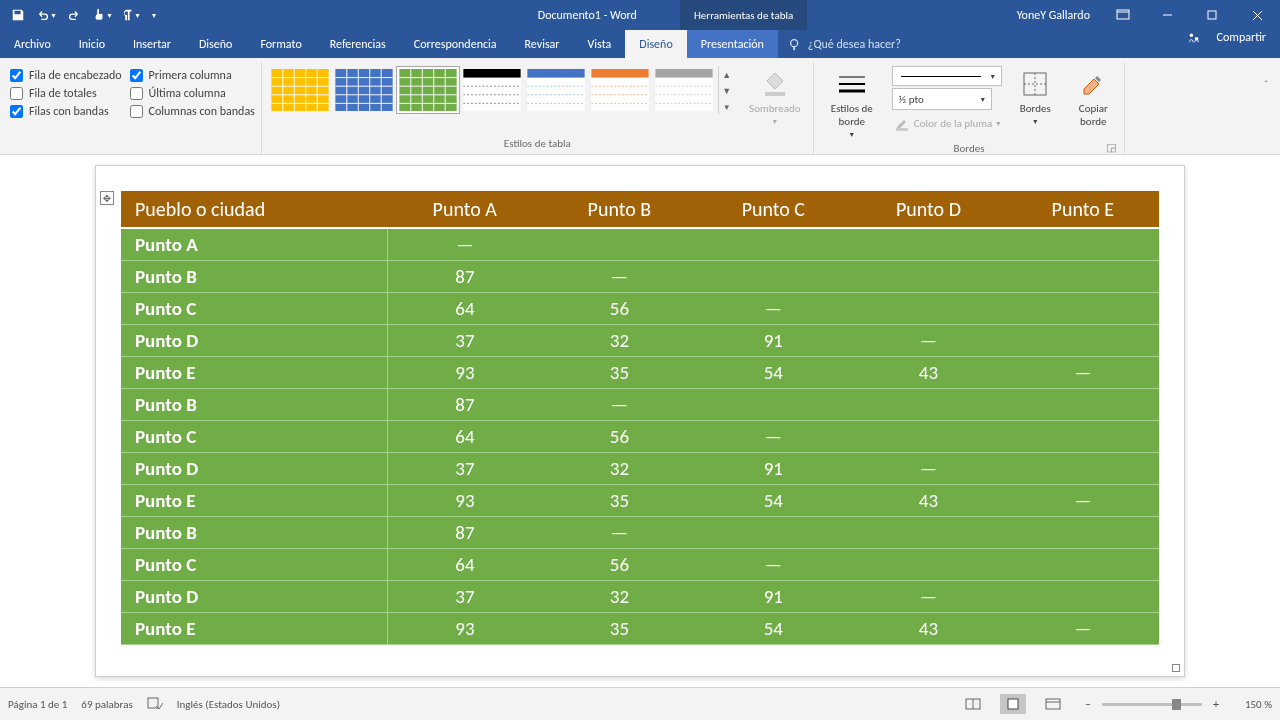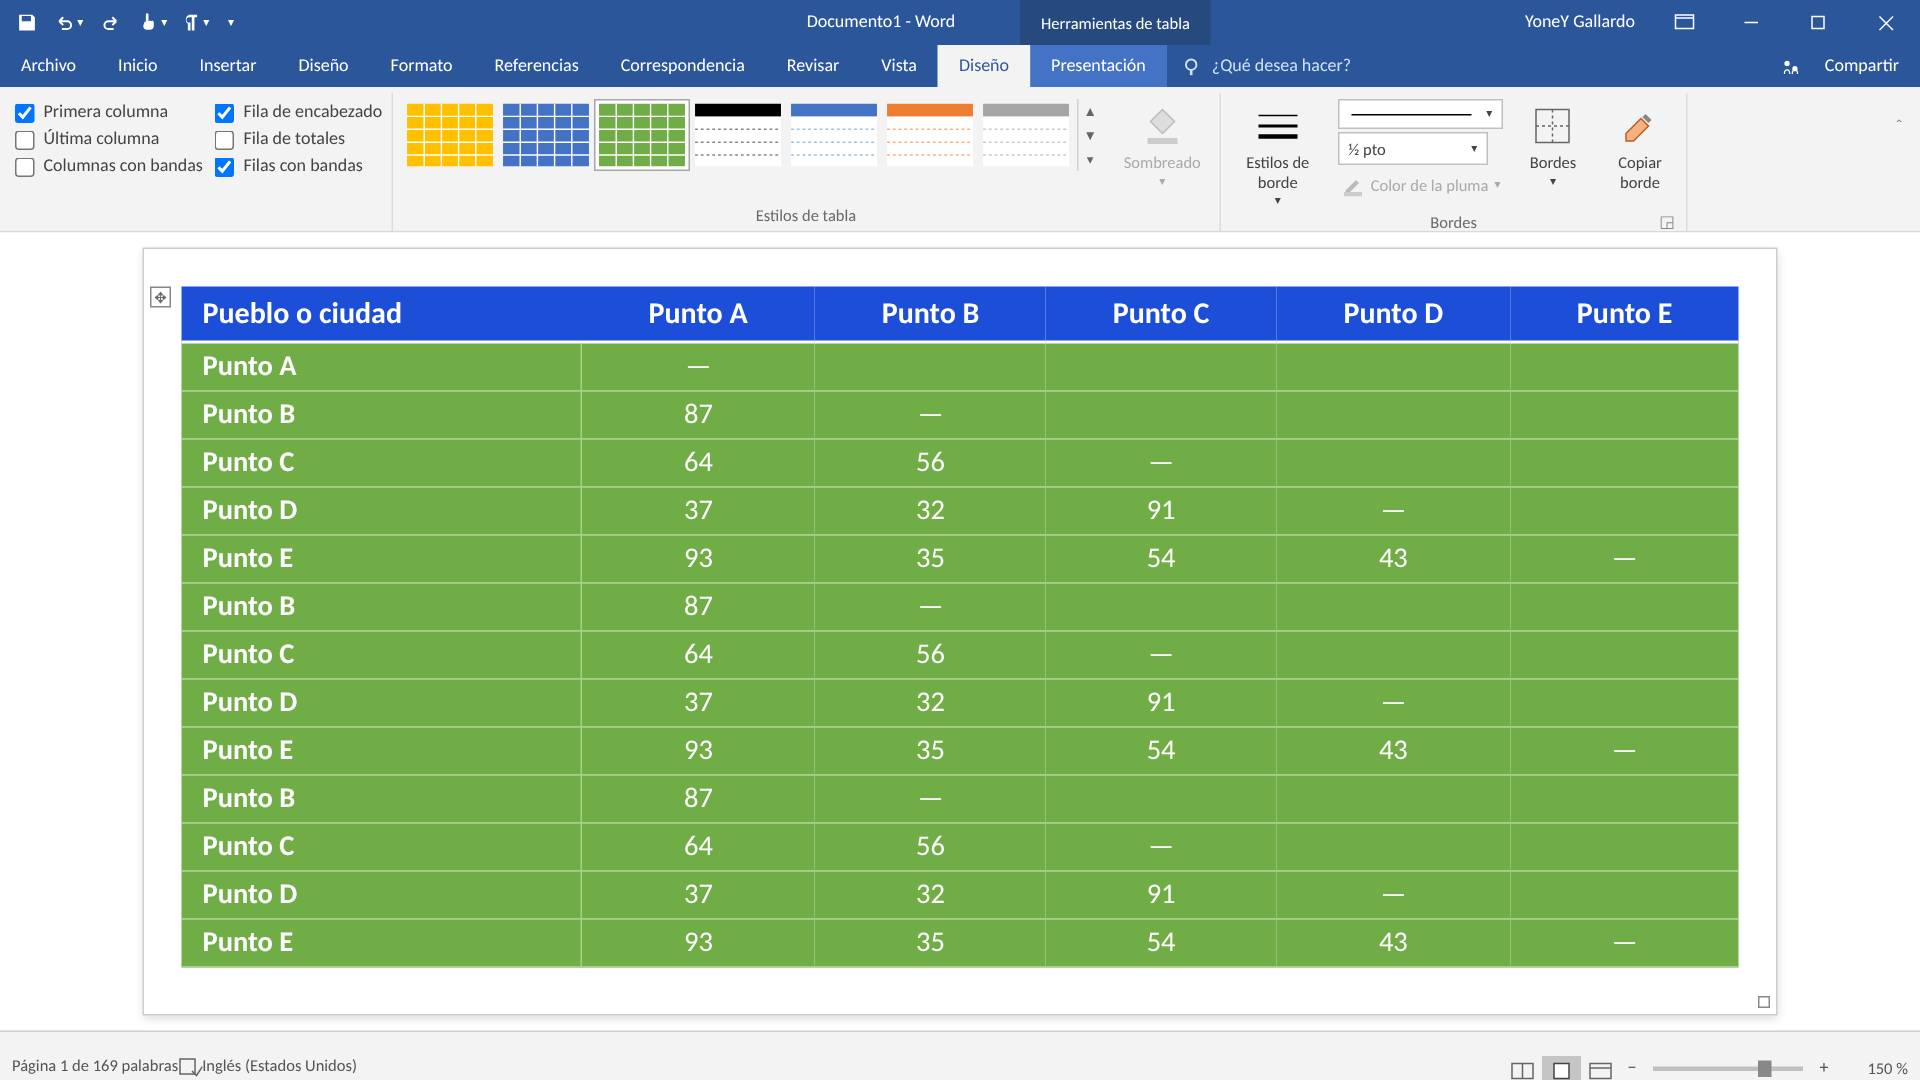--- a/index.html
+++ b/index.html
@@ -16,21 +16,21 @@
 .user{padding:0 10px;display:flex;align-items:center}
 .winbtn{width:45px;height:30px;display:flex;align-items:center;justify-content:center;cursor:pointer}
 
 
 .tabs{height:28px;background:#2b579a;display:flex;align-items:stretch;color:#fff;font-size:12px}
 .tab{padding:0 14px;display:flex;align-items:center;cursor:pointer}
 .tab.active{background:#f3f3f3;color:#2b579a}
 .tab.context{background:#4472c4}
 .tab.context.active{background:#f3f3f3;color:#2b579a}
 .tellme{flex:1;display:flex;align-items:center;gap:6px;color:#cfe0f5;padding-left:10px}
-.share{padding:0 14px;display:flex;align-items:center;gap:16px;cursor:pointer}
+.share{padding:0 14px;display:flex;gap:16px;cursor:pointer}
 
 
 .ribbon{background:#f3f3f3;border-bottom:1px solid #d9d9d9;display:flex;padding:4px 4px 0;height:97px}
 .rgroup{display:flex;flex-direction:column;border-right:1px solid #dcdcdc;padding:0 6px 2px}
 .rgroup .body{flex:1;display:flex;align-items:flex-start;gap:8px;padding-top:4px}
 .rgroup .label{text-align:center;color:#6a6a6a;font-size:11px;padding:2px 0;position:relative}
 .rgroup .launcher{position:absolute;right:0;bottom:2px;width:14px;height:14px;cursor:pointer;color:#888}
 .chk{display:flex;align-items:center;gap:6px;font-size:12px;color:#444;padding:2px 0}
 .chk input{width:13px;height:13px}
 .chkcol{display:flex;flex-direction:column;gap:0}
@@ -52,27 +52,27 @@
 .bord-row.sample hr{flex:1;border:none;border-top:1px solid #000;margin:0 6px}
 .bord-row.disabled{color:#aaa}
 
 
 .docwrap{flex:1;background:#fff;overflow:auto;display:flex;justify-content:center}
 .page{background:#fff;margin:10px;border:1px solid #ccc;box-shadow:0 2px 6px rgba(0,0,0,.15);width:1090px;padding:25px 25px 40px;position:relative}
 .anchor{position:absolute;left:4px;top:25px;width:14px;height:14px;border:1px solid #888;font-size:10px;display:flex;align-items:center;justify-content:center;color:#666;cursor:move}
 .corner{position:absolute;right:4px;bottom:4px;width:8px;height:8px;border:1px solid #888}
 
 table.doc{width:100%;border-collapse:collapse;font-family:Calibri,sans-serif}
-table.doc th{background:#1d4ed8;color:#fff;font-weight:700;font-size:20px;padding:6px 14px;text-align:center;border-bottom:2px solid #fff}
+table.doc th{background:#a16207;color:#fff;font-weight:400;font-size:20px;padding:6px 14px;text-align:center;border-bottom:2px solid #fff}
 table.doc th:first-child{text-align:left}
 table.doc td{background:#70ad47;color:#fff;font-size:19px;padding:4px 14px;text-align:center;border-bottom:1px solid #a8d08d}
 table.doc td:first-child{font-weight:700;text-align:left;border-right:1px solid #a8d08d}
 
 
-.status{height:24px;background:#f3f3f3;border-top:1px solid #d0d0d0;display:flex;align-items:flex-start;font-size:11px;color:#555;padding:16px 8px;}
+.status{height:24px;background:#f3f3f3;border-top:1px solid #d0d0d0;display:flex;align-items:center;font-size:11px;color:#555;padding:16px 8px;gap:14px}
 .status .spacer{flex:1}
 .viewbtn{width:26px;height:20px;display:flex;align-items:center;justify-content:center;cursor:pointer;color:#555}
 .viewbtn.active{background:#c5c5c5}
 .zoom{display:flex;align-items:center;gap:6px}
 .zoom-track{width:100px;height:3px;background:#c0c0c0;position:relative}
 .zoom-thumb{position:absolute;top:-4px;width:9px;height:11px;background:#888;left:70px}
 .zoom-btn{width:16px;height:16px;display:flex;align-items:center;justify-content:center;cursor:pointer;font-size:12px}
 
 .collapse{position:absolute;right:6px;top:78px;width:16px;height:16px;cursor:pointer;color:#888;font-size:12px;text-align:center}
 </style>
@@ -177,43 +177,43 @@
   </div>
 </div>
 
 <div class="ribbon">
 
   <div class="rgroup">
     <div class="body">
       <div class="chkcol">
         <label class="chk">
             <input type="checkbox" checked="" style="">
+            <span>Fila de encabezado</span>
+          </label>
+        <label class="chk">
+            <input type="checkbox" style="">
+            <span>Fila de totales</span>
+          </label>
+        <label class="chk">
+            <input type="checkbox" checked="" style="">
+            <span>Filas con bandas</span>
+          </label>
+      </div>
+      <div class="chkcol">
+        <label class="chk">
+            <input type="checkbox" checked="" style="">
             <span>Primera columna</span>
           </label>
         <label class="chk">
             <input type="checkbox" style="">
             <span>Última columna</span>
           </label>
         <label class="chk">
             <input type="checkbox" style="">
             <span>Columnas con bandas</span>
-          </label>
-      </div>
-      <div class="chkcol">
-        <label class="chk">
-            <input type="checkbox" checked="" style="">
-            <span>Fila de encabezado</span>
-          </label>
-        <label class="chk">
-            <input type="checkbox" style="">
-            <span>Fila de totales</span>
-          </label>
-        <label class="chk">
-            <input type="checkbox" checked="" style="">
-            <span>Filas con bandas</span>
           </label>
       </div>
     </div>
   </div>
 
   <div class="rgroup" style="flex:0 0 auto">
     <div class="body">
       <div class="gallery">
         <div class="thumb">
             <svg viewBox="0 0 60 44">

